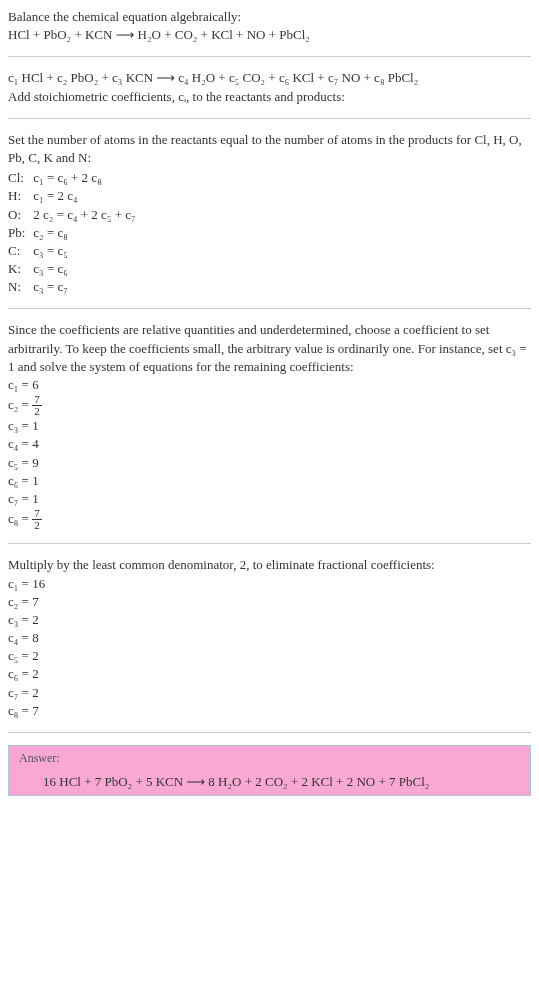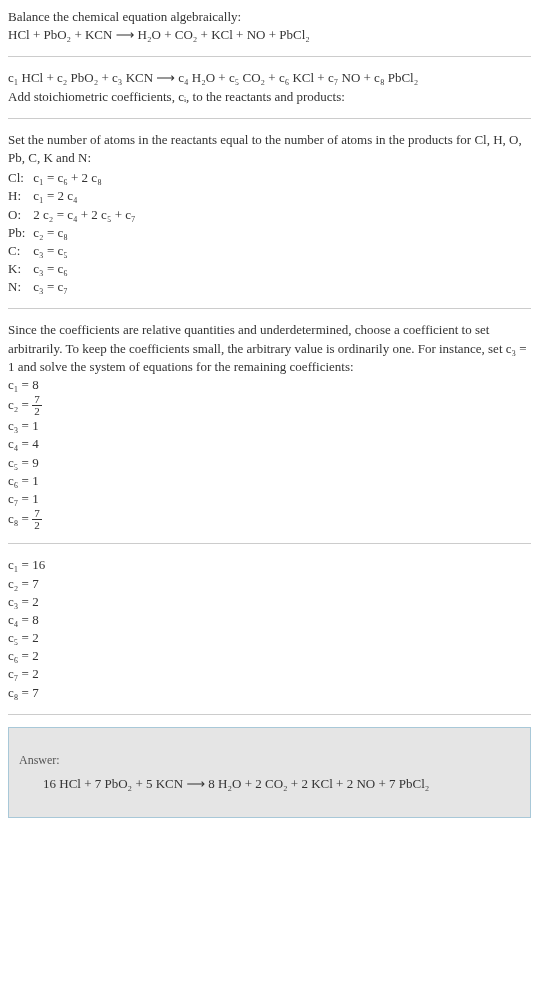--- a/index.html
+++ b/index.html
@@ -46,22 +46,22 @@
       display: block;
       border-bottom: 1px solid #333;
       padding: 0 2px;
     }
     .frac .den {
       display: block;
       padding: 0 2px;
     }
     .answer-box {
       border: 1px solid #a8c8d8;
-      background: #e5e5e5;
-      padding: 24px 10px;
+      background: #f9a8d4;
+      padding: 4px 10px;
       margin-top: 4px;
     }
     .answer-label {
       font-size: 12px;
       color: #555;
       margin-bottom: 6px;
     }
     .answer-eq {
       padding-left: 24px;
     }
@@ -117,34 +117,35 @@
         </tr>
   </tbody>
     </table>
 </div>
 
 <hr>
 
 <div class="section">
   <div>Since the coefficients are relative quantities and underdetermined, choose a coefficient to set arbitrarily. To keep the coefficients small, the arbitrary value is ordinarily one. For instance, set c₃ = 1 and solve the system of equations for the remaining coefficients:</div>
   <div class="coef-list">
-    <div>c₁ = 8</div>
+    <div>c₁ = 6</div>
     <div><span>c₂ = </span><span class="frac"><span class="num">7</span><span class="den">2</span></span></div>
     <div>c₃ = 1</div>
     <div>c₄ = 4</div>
     <div>c₅ = 9</div>
     <div>c₆ = 1</div>
     <div>c₇ = 1</div>
     <div><span>c₈ = </span><span class="frac"><span class="num">7</span><span class="den">2</span></span></div>
   </div>
 </div>
 
 <hr>
 
 <div class="section">
+  <div>Multiply by the least common denominator, 2, to eliminate fractional coefficients:</div>
   <div class="coef-list">
     <div>c₁ = 16</div>
     <div>c₂ = 7</div>
     <div>c₃ = 2</div>
     <div>c₄ = 8</div>
     <div>c₅ = 2</div>
     <div>c₆ = 2</div>
     <div>c₇ = 2</div>
     <div>c₈ = 7</div>
   </div>

